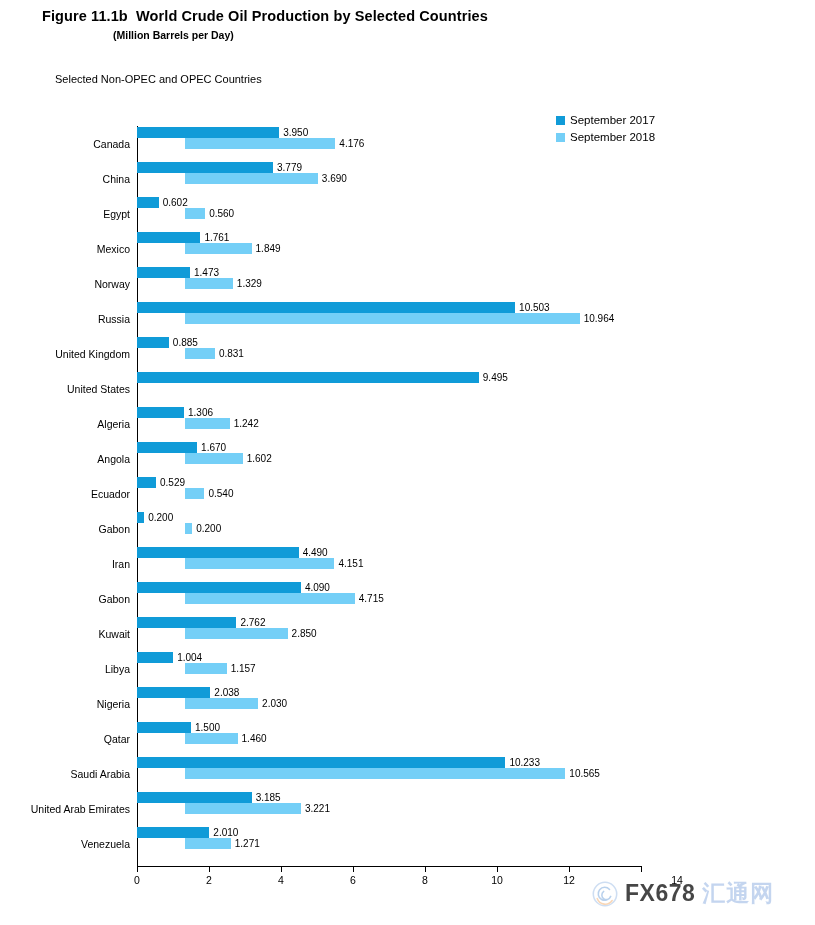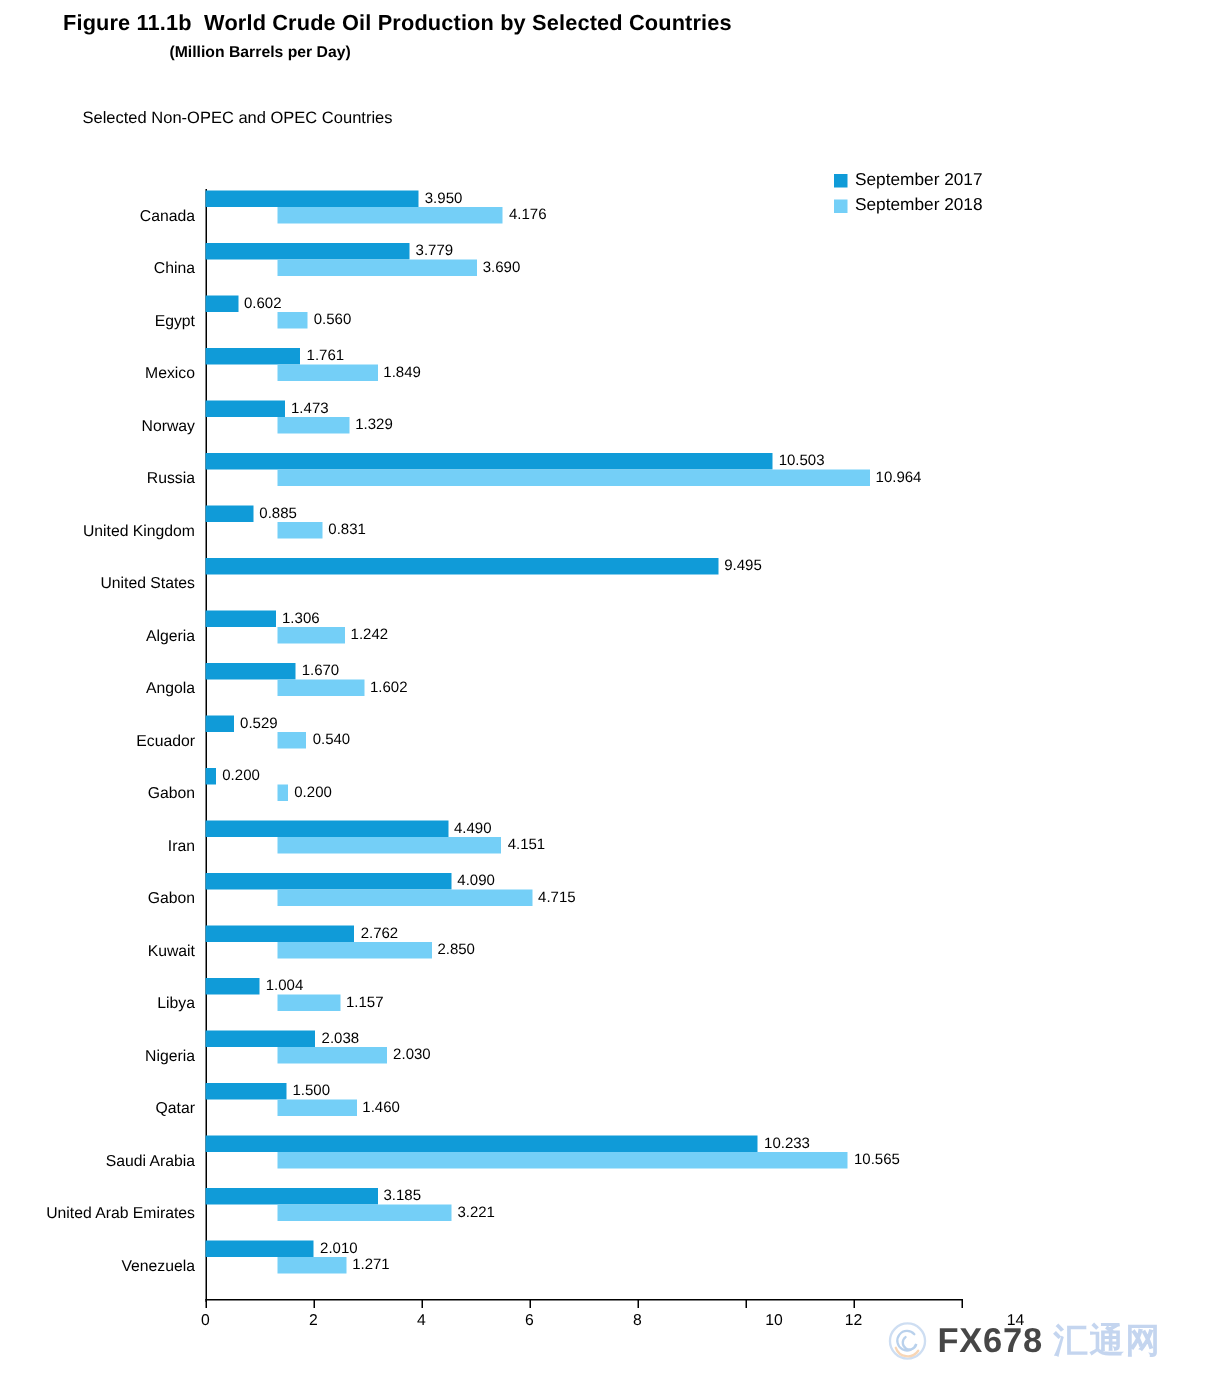--- a/index.html
+++ b/index.html
@@ -433,17 +433,17 @@
 <div class="xtick-label" style="left: 137px;">0</div>
 <div class="xtick" style="left: 209px;"></div>
 <div class="xtick-label" style="left: 209px;">2</div>
 <div class="xtick" style="left: 281px;"></div>
 <div class="xtick-label" style="left: 281px;">4</div>
 <div class="xtick" style="left: 353px;"></div>
 <div class="xtick-label" style="left: 353px;">6</div>
 <div class="xtick" style="left: 425px;"></div>
 <div class="xtick-label" style="left: 425px;">8</div>
 <div class="xtick" style="left: 497px;"></div>
-<div class="xtick-label" style="left: 497px; margin-left: 19px;">10</div>
+<div class="xtick-label" style="left: 497px;">10</div>
 <div class="xtick" style="left: 569px;"></div>
 <div class="xtick-label" style="left: 569px;">12</div>
 <div class="xtick" style="left: 641px;"></div>
 <div class="xtick-label" style="left: 677px;">14</div>
 
 </body></html>

